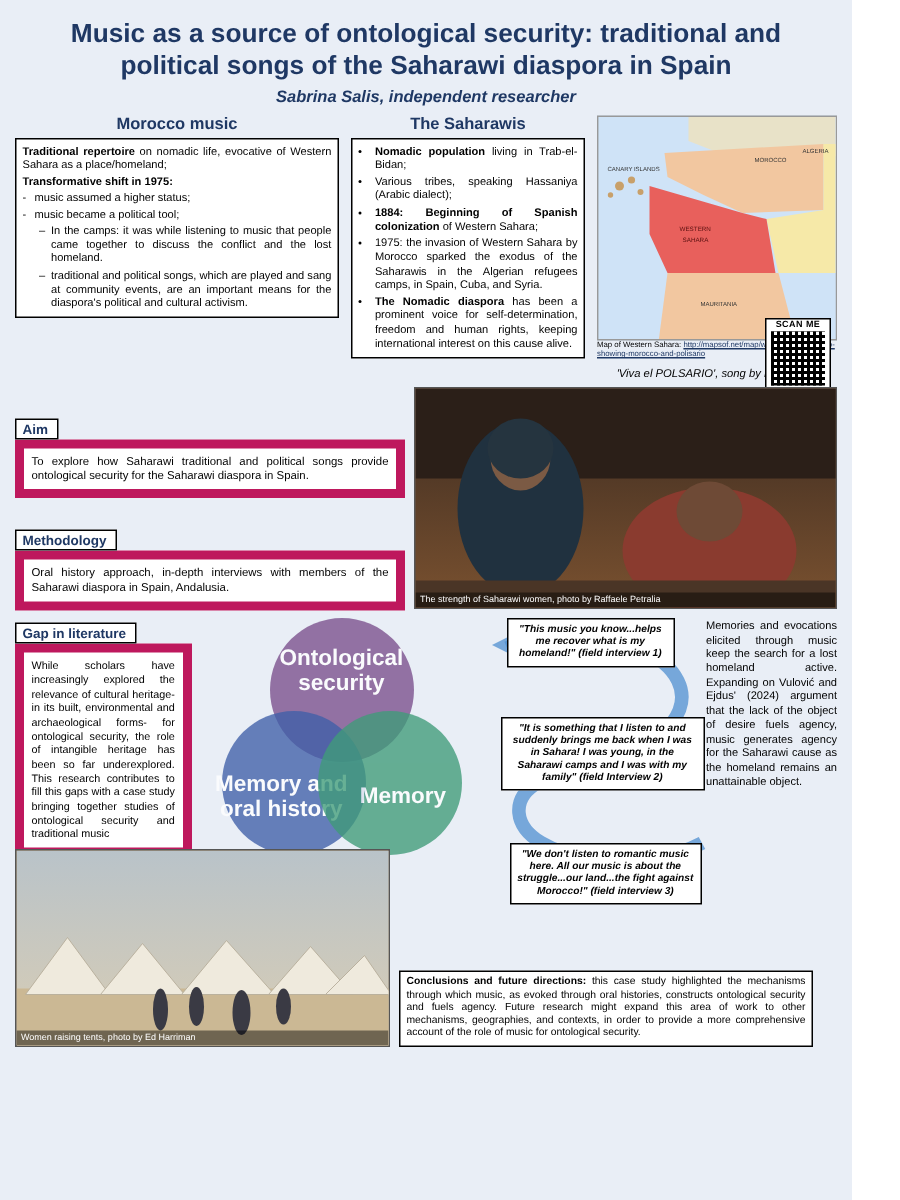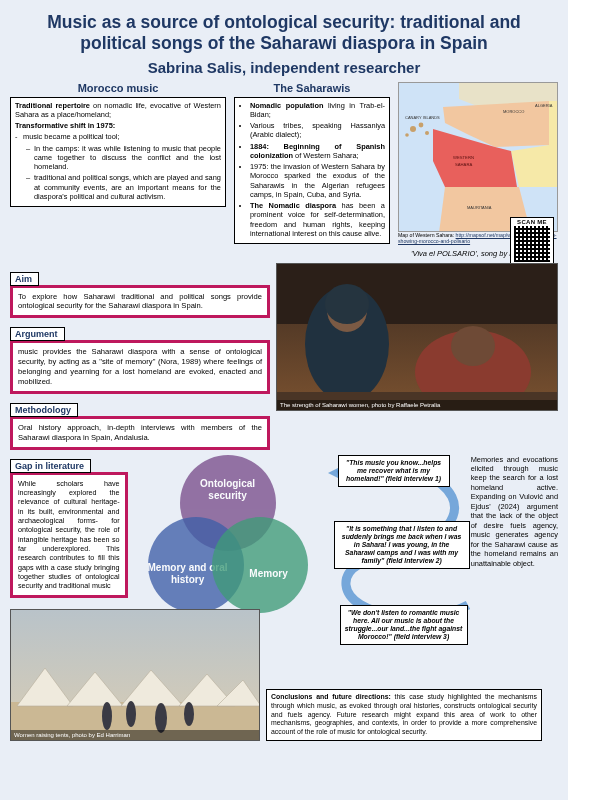--- a/index.html
+++ b/index.html
@@ -24,21 +24,22 @@
   }
   .header h1 {
     margin:0;
     font-size:17.5px;
     line-height:1.22;
     color:#1f3864;
     font-weight:bold;
   }
   .header .subtitle {
     margin-top:4px;
-    font-size:15px;
+    font-size:11px;
+    font-style:italic;
     font-weight:bold;
     color:#1f3864;
   }
   
   .cols {
     display:flex;
     gap:8px;
     margin-top:4px;
     padding:0 4px;
   }
@@ -92,37 +93,37 @@
   .map-caption a { color:#1f3864; word-break:break-all; }
   .song-note {
     font-size:7.5px;
     font-style:italic;
     text-align:center;
     margin-top:4px;
     line-height:1.2;
   }
   
   .sec {
-    margin-top:5px;
+    margin-top:18px;
     padding:0 4px;
   }
   .sec-label {
     display:inline-block;
     background:#fff;
     border:1px solid #000;
     font-size:9px;
     font-weight:bold;
     padding:1px 6px 1px 4px;
     color:#1f3864;
     position:relative;
     z-index:2;
   }
   .sec-body {
     background:#fff;
-    border:3px solid #be185d;
+    border:6px solid #be185d;
     margin-top:-1px;
     padding:4px 5px;
     font-size:7.6px;
     line-height:1.3;
     text-align:justify;
   }
   
   .mid-area { display:flex; gap:6px; padding:0 4px; margin-top:5px; }
   .mid-left { width:300px; }
   .mid-right { width:282px; position:relative; }
@@ -172,21 +173,21 @@
     margin:0 auto;
   }
   .circ {
     position:absolute;
     width:96px; height:96px;
     border-radius:50%;
     opacity:0.78;
     display:flex; align-items:center; justify-content:center;
     text-align:center;
     color:#fff;
-    font-size:10px;
+    font-size:15px;
     font-weight:bold;
     line-height:1.15;
   }
   .c1 { background:#7a4f8c; left:32px; top:0; }
   .c2 { background:#3f5fa8; left:0; top:62px; }
   .c3 { background:#3f9b78; left:64px; top:62px; }
   .c1 span { margin-top:-26px; }
   .c2 span { margin-left:-16px; margin-top:18px;}
   .c3 span { margin-left:18px; margin-top:18px;}
   .quote {
@@ -232,20 +233,21 @@
   </div>
 
   <div class="cols">
 
     <div class="col-left">
       <div class="col-head">Morocco music</div>
       <div class="textbox">
         <p><b>Traditional repertoire</b><span> on nomadic life, evocative of Western Sahara as a place/homeland;</span></p>
         <p><b>Transformative shift in 1975:</b></p>
         <ul class="dash">
+          <li>music assumed a higher status;</li>
           <li>music became a political tool;</li>
         </ul>
         <ul class="sub">
           <li>In the camps: it was while listening to music that people came together to discuss the conflict and the lost homeland.</li>
           <li>traditional and political songs, which are played and sang at community events, are an important means for the diaspora's political and cultural activism.</li>
         </ul>
       </div>
     </div>
 
     <div class="col-mid">
@@ -301,24 +303,20 @@
   </div>
 
   <div class="mid-area">
     <div class="mid-left">
 
       <div class="sec" style="padding:0;">
         <div class="sec-label">Aim</div>
         <div class="sec-body">To explore how Saharawi traditional and political songs provide ontological security for the Saharawi diaspora in Spain.</div>
       </div>
 
-      <div class="sec" style="padding:0;">
-        <div class="sec-label">Argument</div>
-        <div class="sec-body">music provides the Saharawi diaspora with a sense of ontological security, by acting as a "site of memory" (Nora, 1989) where feelings of belonging and yearning for a lost homeland are evoked, enacted and mobilized.</div>
-      </div>
 
       <div class="sec" style="padding:0;">
         <div class="sec-label">Methodology</div>
         <div class="sec-body">Oral history approach, in-depth interviews with members of the Saharawi diaspora in Spain, Andalusia.</div>
       </div>
 
     </div>
 
     <div class="mid-right">
       <div class="qr">

